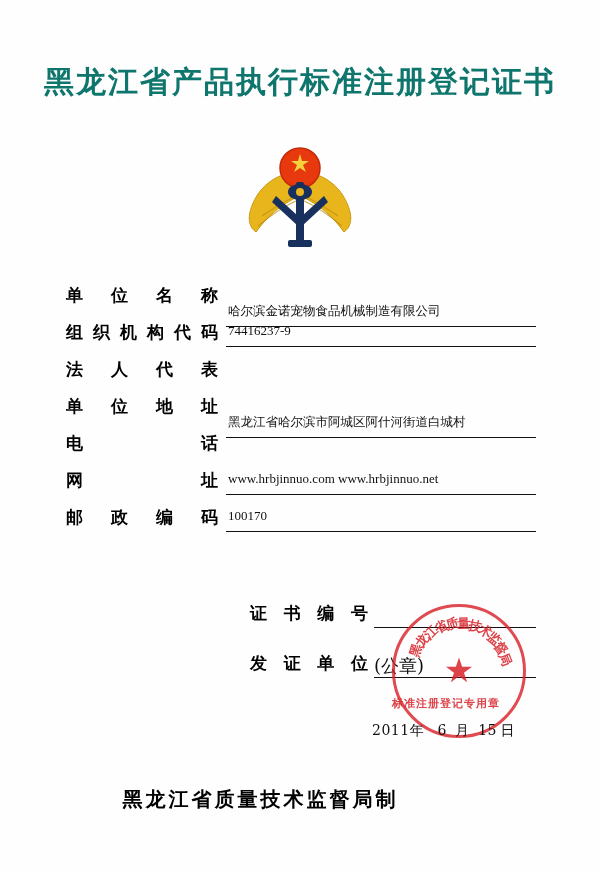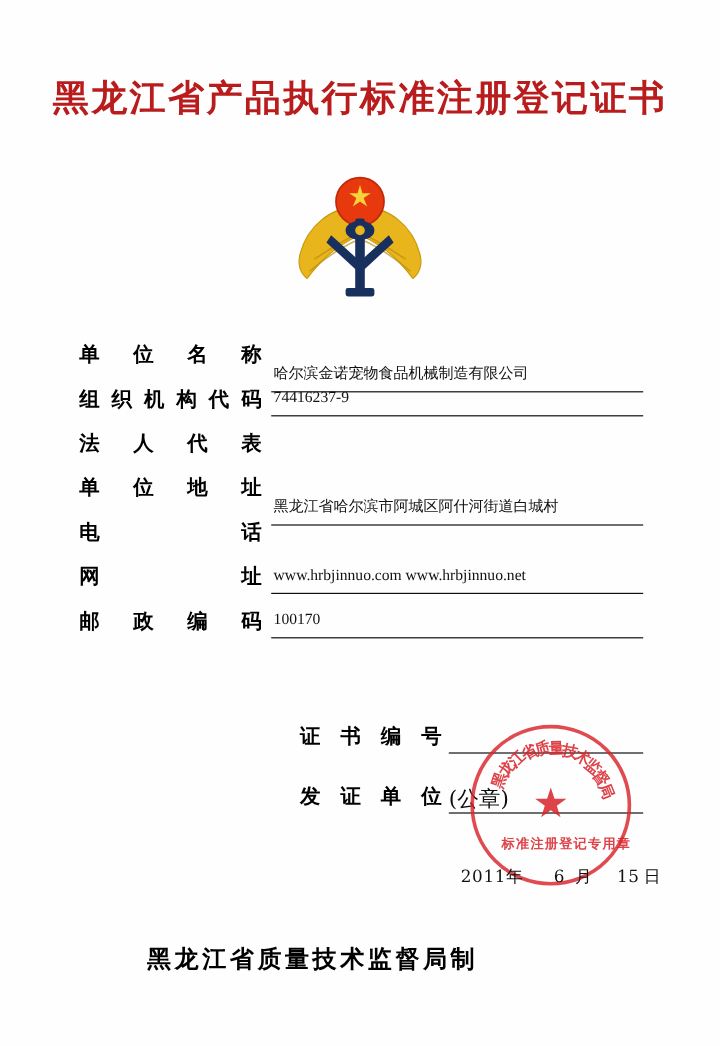--- a/index.html
+++ b/index.html
@@ -25,21 +25,21 @@
   
   .title {
     position: absolute;
     top: 62px;
     left: 0;
     width: 600px;
     text-align: center;
     font-size: 30px;
     font-weight: bold;
     letter-spacing: 2px;
-    color: #b91c1c;
+    color: #0f766e;
     font-family: "DejaVu Serif", "Liberation Serif", serif;
   }
 
   
   .emblem {
     position: absolute;
     top: 142px;
     left: 236px;
     width: 128px;
     height: 112px;
@@ -133,21 +133,20 @@
     font-size: 14px;
     letter-spacing: 0.5px;
     color: #111;
     font-family: "DejaVu Serif", "Liberation Serif", serif;
     white-space: nowrap;
   }
   .date-line .u {
     display: inline-block;
     min-width: 26px;
     text-align: center;
-    margin-left: 12px;
   }
 
   
   .seal {
     position: absolute;
     top: 604px;
     left: 392px;
     width: 134px;
     height: 134px;
     pointer-events: none;
@@ -183,21 +182,21 @@
     top: 50%;
     font-size: 13px;
     font-weight: bold;
     font-family: "DejaVu Serif", "Liberation Serif", serif;
     transform-origin: 0 0;
   }
   .seal-bottom {
     position: absolute;
     width: 100%;
     top: 92px;
-    text-align: right;
+    text-align: left;
     font-size: 11px;
     font-weight: bold;
     color: #d8232a;
     opacity: 0.85;
     font-family: "DejaVu Serif", "Liberation Serif", serif;
     letter-spacing: 1px;
   }
 
   
   .footer {

